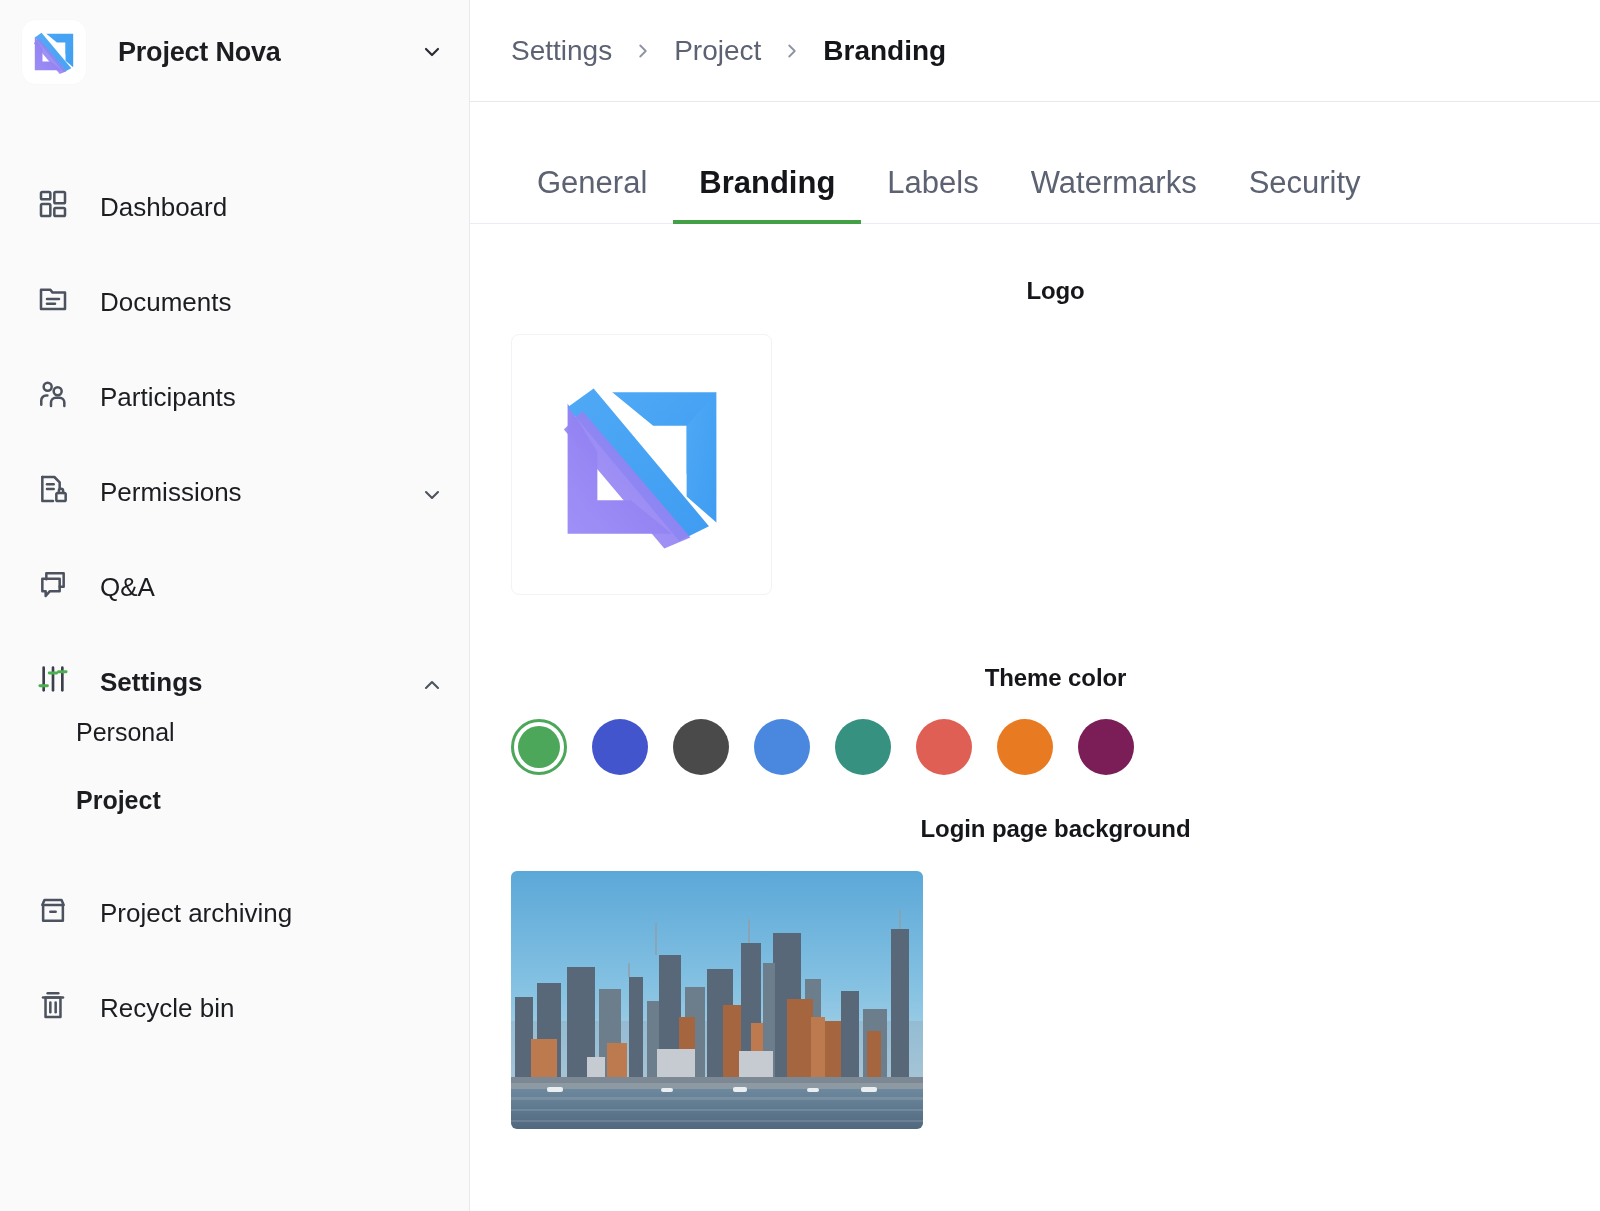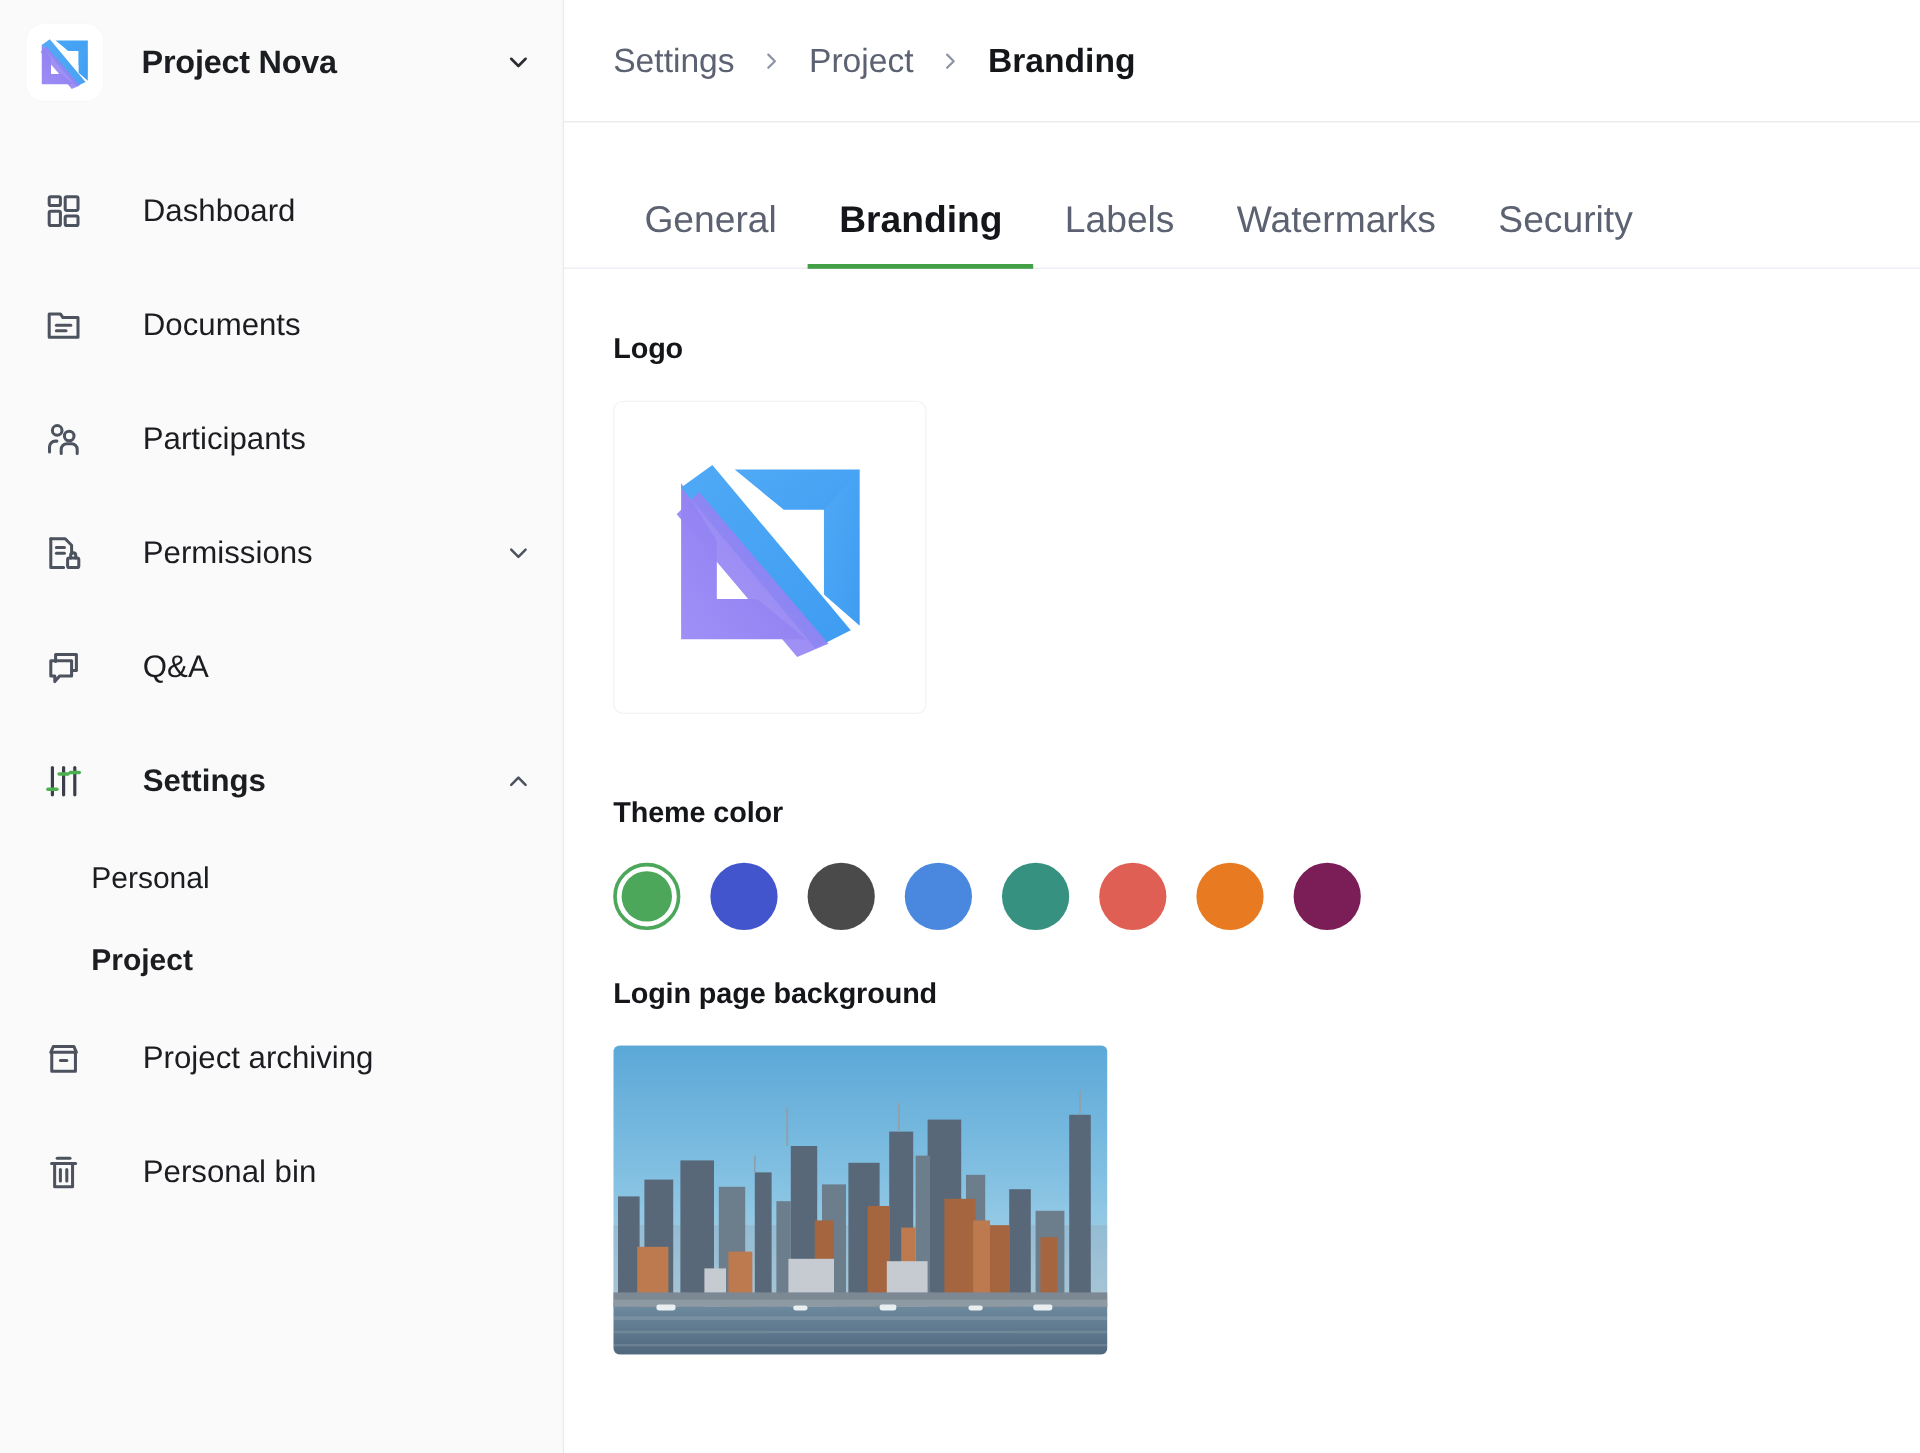--- a/index.html
+++ b/index.html
@@ -66,25 +66,24 @@
     flex: 0 0 26px;
     display: flex;
     align-items: center;
     justify-content: center;
   }
 
   .nav { padding-top: 24px; }
 
   .nav-item {
     display: flex;
-    align-items: center;
+    align-items: flex-end;
     height: 95px;
     padding: 0 24px 0 34px;
     cursor: pointer;
-    gap: 19px;
   }
 
   .nav-icon {
     width: 38px;
     height: 38px;
     flex: 0 0 38px;
     display: flex;
     align-items: center;
     justify-content: center;
     color: #4d535e;
@@ -187,20 +186,21 @@
     border-bottom-color: #43a047;
   }
 
   .section { padding-left: 41px; }
 
   .section-title {
     font-size: 24px;
     font-weight: 700;
     color: #15161a;
     letter-spacing: -0.1px;
+    text-align: center;
   }
 
   .logo-block { margin-top: 53px; }
   .logo-box {
     margin-top: 29px;
     width: 261px;
     height: 261px;
     border: 1px solid #f3f2f6;
     border-radius: 8px;
     display: flex;
@@ -394,21 +394,21 @@
       <div class="nav-item">
         <span class="nav-icon">
           <svg width="32" height="32" viewBox="0 0 24 24" fill="none" stroke="currentColor" stroke-width="1.9" stroke-linecap="round" stroke-linejoin="round">
             <line x1="8" y1="3.2" x2="16" y2="3.2"></line>
             <line x1="4.5" y1="6.4" x2="19.5" y2="6.4"></line>
             <path d="M6.4 6.4h11.2V21H6.4z"></path>
             <line x1="10" y1="10.2" x2="10" y2="17.4"></line>
             <line x1="14" y1="10.2" x2="14" y2="17.4"></line>
           </svg>
         </span>
-        <span class="nav-label">Personal bin</span>
+        <span class="nav-label">Recycle bin</span>
       </div>
 
     </nav>
   </aside>
 
   <main class="main">
 
     <div class="topbar">
       <div class="crumbs">
         <span class="crumb">Settings</span>

